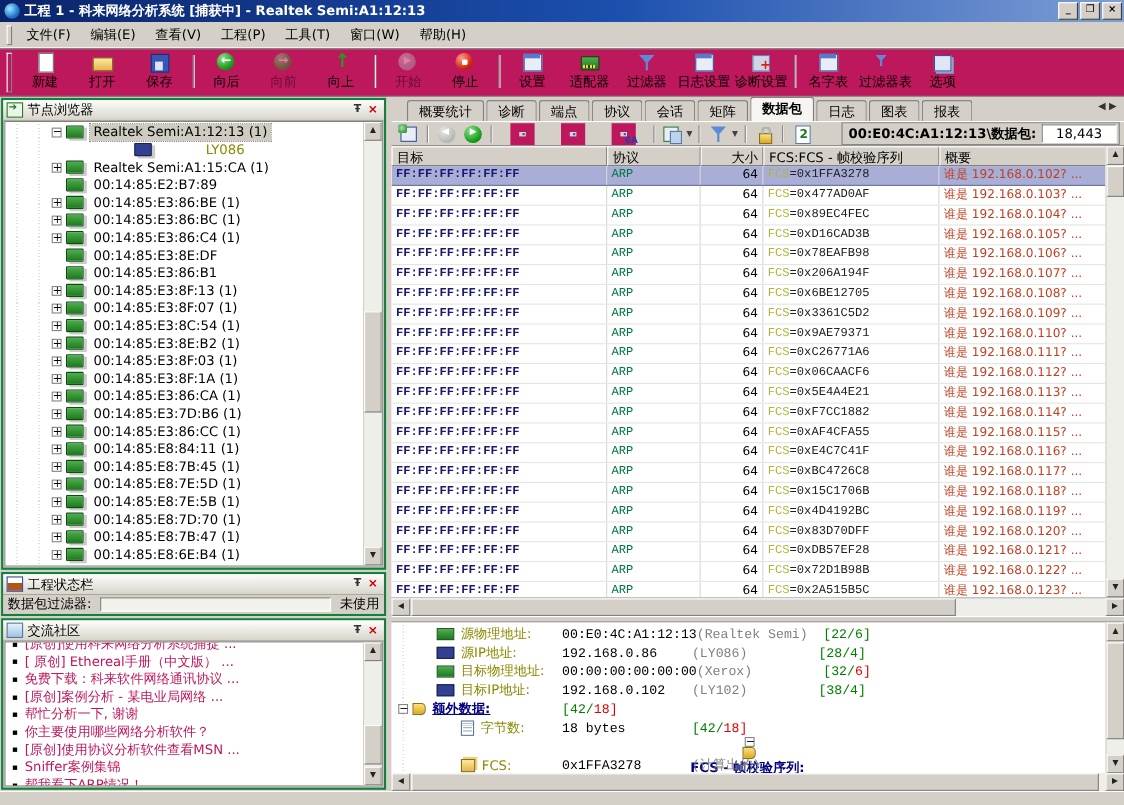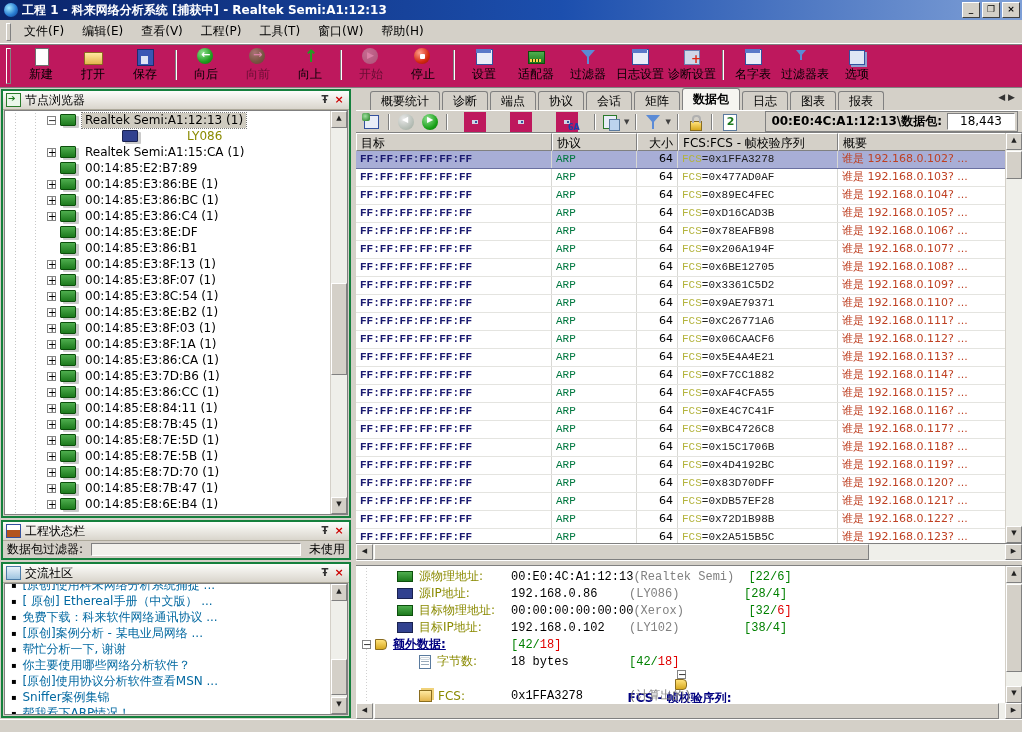--- a/index.html
+++ b/index.html
@@ -106,21 +106,21 @@
   .tlabel{padding:0 3px;line-height:15px}
   .tlabel.f-selected{background:#cfcbc0;outline:1px dotted #777}
   .titem.f-host .tlabel{color:#8a8a00}
   
   .pstatusrow{height:17px;display:flex;align-items:center;padding:0 4px;background:#d4d0c8;overflow:hidden}
   .pstatusrow .fld{flex:1;height:11px;margin:0 8px;background:#f2f1ec;border:1px solid;
                    border-color:#808080 #fff #fff #808080}
   
   .linklist{flex:1;background:#fff;margin:0 1px 1px 1px;border:1px solid #808080;overflow:hidden;display:flex}
   .links{flex:1;margin-top:-7px;overflow:hidden;padding-left:6px}
-  .linkrow{height:16px;line-height:16px;white-space:nowrap;overflow:hidden;color:#0369a1;cursor:pointer}
+  .linkrow{height:16px;line-height:16px;white-space:nowrap;overflow:hidden;color:#be185d;cursor:pointer}
   .linkrow::before{content:"▪";color:#000;font-size:8px;margin-right:6px;vertical-align:1px}
   
   .vsb{width:16px;flex:none;background:#efefea;display:flex;flex-direction:column;border-left:1px solid #d4d0c8}
   .sbtn{height:15px;background:#d4d0c8;border:1px solid;border-color:#fff #808080 #808080 #fff;
         font-size:7px;line-height:13px;text-align:center;color:#222;flex:none}
   .vtrack{flex:1;position:relative}
   .vthumb{position:absolute;left:0;width:14px;background:#d4d0c8;border:1px solid;
           border-color:#fff #808080 #808080 #fff}
   .hsb{height:16px;background:#efefea;display:flex}
   .hsb .sbtn{width:15px;height:14px}
@@ -176,21 +176,21 @@
   .tmain{flex:1;min-width:0;display:flex;flex-direction:column}
   .thead{height:18px;display:flex;background:#d4d0c8;flex:none}
   .hc{box-sizing:border-box;border:1px solid;border-color:#fff #808080 #808080 #fff;
       padding:1px 4px;white-space:nowrap;overflow:hidden;font-size:12px}
   .tbodyrows{flex:1;overflow:hidden;background:#fff}
   .prow{height:17px;display:flex;border-bottom:1px solid #e4e4e0;cursor:default}
   .prow .c{box-sizing:border-box;padding:1px 4px;border-right:1px solid #d8d8d4;white-space:nowrap;
            overflow:hidden;font-size:11px;line-height:14px}
   .k-target{width:196px;flex:none}
   .k-protocol{width:85px;flex:none}
-  .k-size{width:41px;flex:none;text-align:right}
+  .k-size{width:57px;flex:none;text-align:right}
   .k-fcs{width:160px;flex:none}
   .k-summary{flex:1;min-width:0;border-right:none!important}
   .c.k-target{font-family:Liberation Mono, monospace;font-weight:bold;color:#1a1a70}
   .c.k-protocol{font-family:"Liberation Mono","DejaVu Sans Mono",monospace;color:#007840}
   .c.k-size{color:#000}
   .c.k-fcs{font-family:"Liberation Mono","DejaVu Sans Mono",monospace;color:#202020}
   .fcsp{color:#b3b33b;font-weight:normal}
   .c.k-summary{color:#bf4022}
   .prow.f-selected{background:#a8aed6;border-bottom:1px solid #6a70a0}
   

